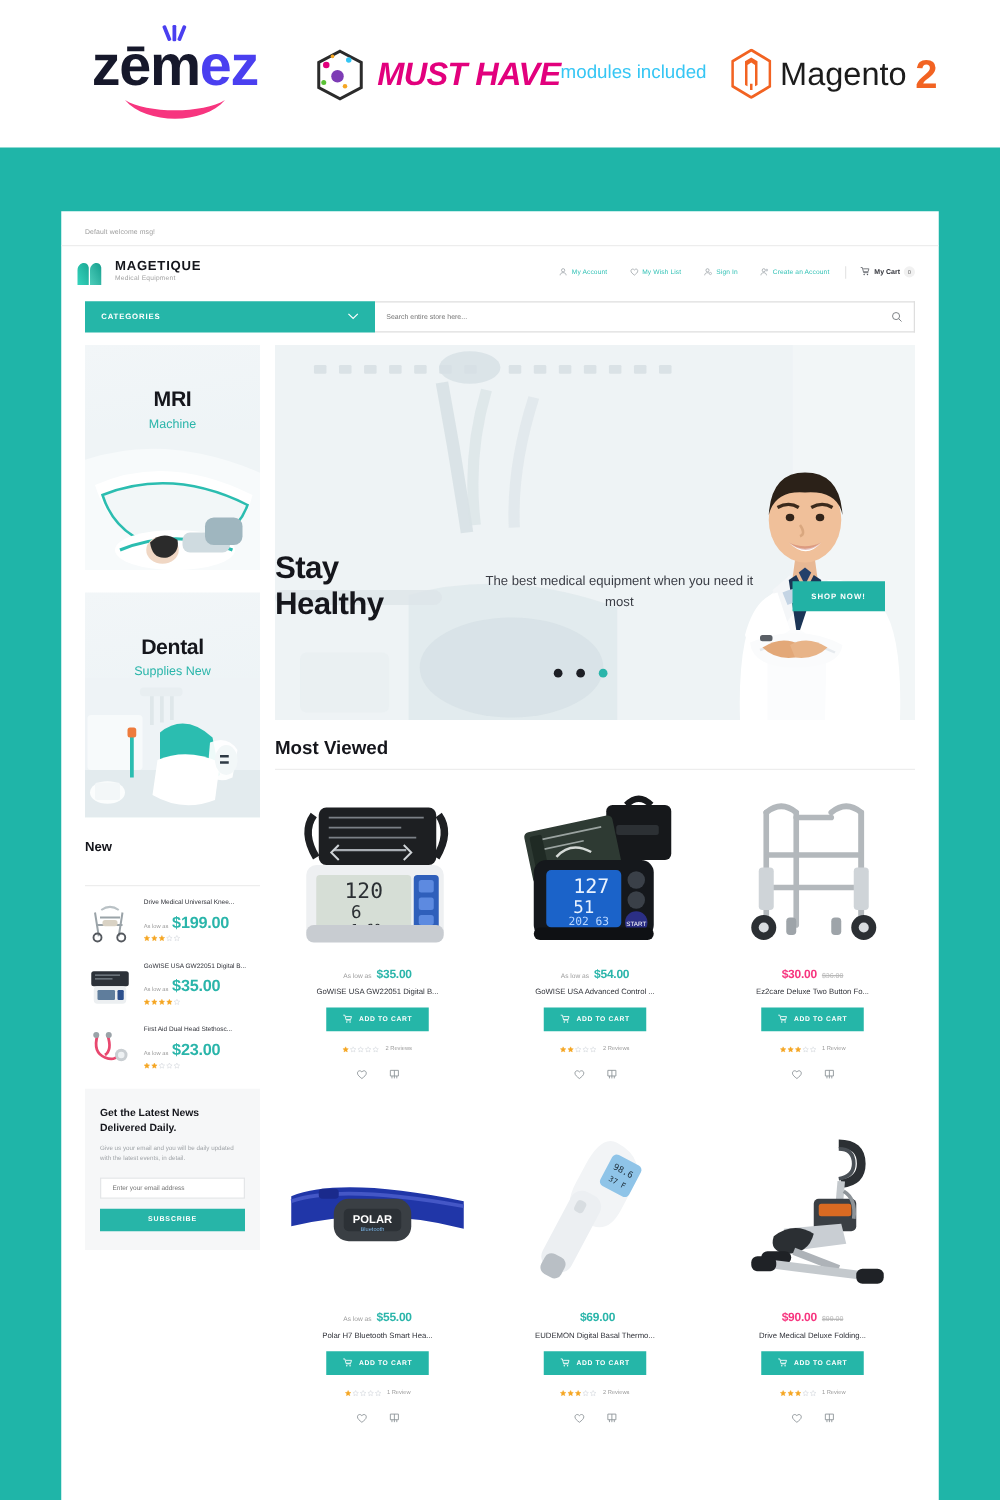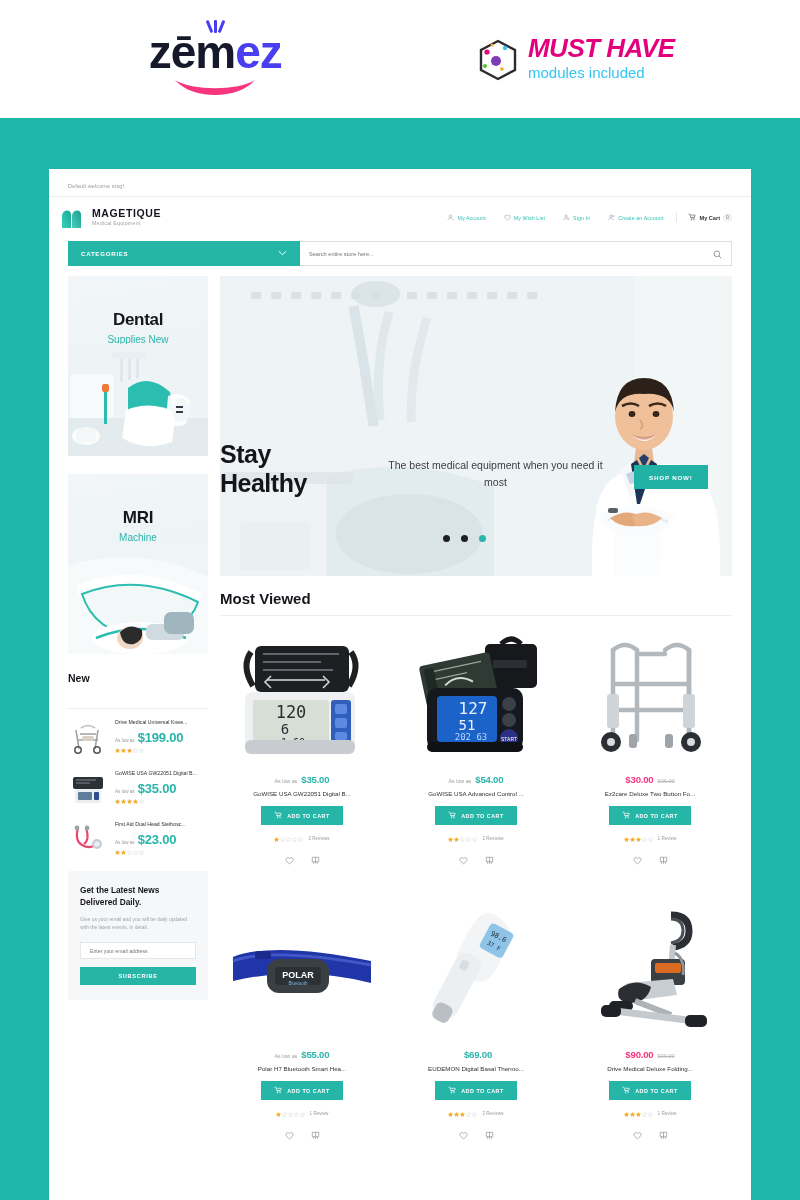--- a/index.html
+++ b/index.html
@@ -27,21 +27,21 @@
   .zemez-tick-wrap{ display:flex; gap:3px; justify-content:center; margin-bottom:-4px; }
   .zemez-tick{ width:3px; height:13px; background:#4a3ff0; border-radius:1px;}
   .zemez-tick.t1{ transform:rotate(-22deg);}
   .zemez-tick.t2{ transform:rotate(0deg);}
   .zemez-tick.t3{ transform:rotate(22deg);}
   .zemez-smile{ width:86px; height:22px; margin-top:2px;}
   .zemez-smile svg{ display:block; }
 
   .logo-musthave{ display:flex; align-items:center; gap:8px; }
   .mh-hex { width:44px; height:48px; position:relative;}
-  .mh-text-block{ display:flex; flex-direction:column; }
+  .mh-text-block{ display:flex; flex-direction:row; }
   .mh-title{ font-size:26px; font-weight:700; color:#e2007d; letter-spacing:-0.5px; line-height:1; font-style:italic;}
   .mh-sub{ font-size:15px; color:#35c6f4; line-height:1.3; margin-top:2px;}
 
   .logo-magento{ display:flex; align-items:center; gap:7px;}
   .mg-mark{ width:32px; height:40px; position:relative;}
   .mg-word{ font-size:26px; color:#1c1c1c; font-weight:400;}
   .mg-two{ font-size:32px; color:#f26322; font-weight:700;}
 
   
   .teal-frame {
@@ -281,20 +281,31 @@
         <circle cx="26" cy="34" r="1.8" fill="#f5a623"></circle>
         <circle cx="16" cy="10" r="1.5" fill="#f5a623"></circle>
       </svg>
     </div>
     <div class="mh-text-block">
       <div class="mh-title">MUST HAVE</div>
       <div class="mh-sub">modules included</div>
     </div>
   </div>
 
+  <div class="logo-magento">
+    <div class="mg-mark">
+      <svg viewBox="0 0 32 40" width="32" height="40">
+        <polygon points="16,1 31,10 31,30 16,39 1,30 1,10" fill="none" stroke="#f26322" stroke-width="2.2"></polygon>
+        <polygon points="16,7 21,10 21,29 19,30 19,13 16,11 13,13 13,30 11,29 11,10" fill="#f26322"></polygon>
+        <rect x="15" y="28" width="2" height="5" fill="#f26322"></rect>
+      </svg>
+    </div>
+    <div class="mg-word">Magento</div>
+    <div class="mg-two">2</div>
+  </div>
 
 </div>
 
 <div class="teal-frame"></div>
 
 <div class="site">
 
   <div class="welcome-bar">
     <span class="welcome-msg">Default welcome msg!</span>
   </div>
@@ -393,20 +404,37 @@
             <circle cx="6" cy="6" r="4.4" fill="none" stroke="#6f7478" stroke-width="1.1"></circle>
             <line x1="9.3" y1="9.3" x2="12.8" y2="12.8" stroke="#6f7478" stroke-width="1.1"></line>
           </svg>
       </span>
     </div>
   </div>
 
   <div class="body-cols">
 
     <div class="col-left">
+
+      <div class="cat-tile">
+        <div class="cat-title">MRI</div>
+        <div class="cat-sub">Machine</div>
+        <svg class="tile-art" viewBox="0 0 140 112" preserveAspectRatio="xMidYMax slice">
+          <rect x="0" y="0" width="140" height="112" fill="#eff4f6"></rect>
+          <path d="M-6 26 q70 -26 150 10 l0 86 l-150 0 z" fill="#f7fafb"></path>
+          <path d="M8 44 q58 -26 126 8 q-8 36 -60 44 q-52 -6 -66 -52 z" fill="#ffffff"></path>
+          <path d="M14 52 q56 -22 116 8 q-10 30 -58 36 q-46 -6 -58 -44 z" fill="#f2f7f8" stroke="#2bbdb0" stroke-width="2"></path>
+          <ellipse cx="72" cy="96" rx="48" ry="16" fill="#ffffff"></ellipse>
+          <path d="M28 96 q44 -18 90 0" fill="none" stroke="#2bbdb0" stroke-width="2.5"></path>
+          <ellipse cx="62" cy="96" rx="13" ry="11" fill="#f0d7c4"></ellipse>
+          <path d="M52 90 q10 -10 22 -2 q2 10 -8 14 q-12 2 -14 -12z" fill="#2b2b2b"></path>
+          <rect x="78" y="82" width="38" height="16" rx="6" fill="#cfdbe0"></rect>
+          <rect x="96" y="70" width="30" height="22" rx="7" fill="#9fb6bf"></rect>
+        </svg>
+      </div>
 
       <div class="cat-tile">
         <div class="cat-title">Dental</div>
         <div class="cat-sub">Supplies New</div>
         <svg class="tile-art" viewBox="0 0 140 112" preserveAspectRatio="xMidYMax slice">
           <rect x="0" y="0" width="140" height="112" fill="#eef3f6"></rect>
           <rect x="0" y="74" width="140" height="38" fill="#e3ebee"></rect>
           <rect x="2" y="30" width="44" height="44" rx="3" fill="#f7fafb"></rect>
           <path d="M60 44 q20 -16 42 4 l6 30 q-24 14 -48 2 z" fill="#2bbdb0"></path>
           <path d="M58 66 q24 -10 50 2 l-4 30 q-26 10 -50 -4 z" fill="#ffffff"></path>
@@ -415,37 +443,20 @@
           <rect x="108" y="62" width="7" height="2" fill="#2e3a44"></rect>
           <rect x="108" y="67" width="7" height="2" fill="#2e3a44"></rect>
           <rect x="36" y="46" width="3" height="34" fill="#2bbdb0"></rect>
           <rect x="34" y="40" width="7" height="8" rx="2" fill="#ee7b3c"></rect>
           <path d="M52 14 h3 v24 h-3z" fill="#dfe7ea"></path>
           <path d="M60 14 h3 v22 h-3z" fill="#dfe7ea"></path>
           <path d="M68 14 h3 v20 h-3z" fill="#dfe7ea"></path>
           <rect x="44" y="8" width="34" height="7" rx="3" fill="#e8eef1"></rect>
           <ellipse cx="18" cy="92" rx="14" ry="9" fill="#fbfdfd"></ellipse>
           <rect x="8" y="84" width="20" height="14" rx="2" fill="#f3f7f8"></rect>
-        </svg>
-      </div>
-
-      <div class="cat-tile">
-        <div class="cat-title">MRI</div>
-        <div class="cat-sub">Machine</div>
-        <svg class="tile-art" viewBox="0 0 140 112" preserveAspectRatio="xMidYMax slice">
-          <rect x="0" y="0" width="140" height="112" fill="#eff4f6"></rect>
-          <path d="M-6 26 q70 -26 150 10 l0 86 l-150 0 z" fill="#f7fafb"></path>
-          <path d="M8 44 q58 -26 126 8 q-8 36 -60 44 q-52 -6 -66 -52 z" fill="#ffffff"></path>
-          <path d="M14 52 q56 -22 116 8 q-10 30 -58 36 q-46 -6 -58 -44 z" fill="#f2f7f8" stroke="#2bbdb0" stroke-width="2"></path>
-          <ellipse cx="72" cy="96" rx="48" ry="16" fill="#ffffff"></ellipse>
-          <path d="M28 96 q44 -18 90 0" fill="none" stroke="#2bbdb0" stroke-width="2.5"></path>
-          <ellipse cx="62" cy="96" rx="13" ry="11" fill="#f0d7c4"></ellipse>
-          <path d="M52 90 q10 -10 22 -2 q2 10 -8 14 q-12 2 -14 -12z" fill="#2b2b2b"></path>
-          <rect x="78" y="82" width="38" height="16" rx="6" fill="#cfdbe0"></rect>
-          <rect x="96" y="70" width="30" height="22" rx="7" fill="#9fb6bf"></rect>
         </svg>
       </div>
 
       <div class="block-title">New</div>
       <div class="new-divider"></div>
 
       <div class="np-item">
         <div class="np-thumb">
           <svg viewBox="0 0 40 40" width="40" height="40">
             <path d="M8 12 L11 31 M30 12 L27 31 M12 16 h16 M10 22 h20" stroke="#9aa3a8" stroke-width="1.6" fill="none"></path>

